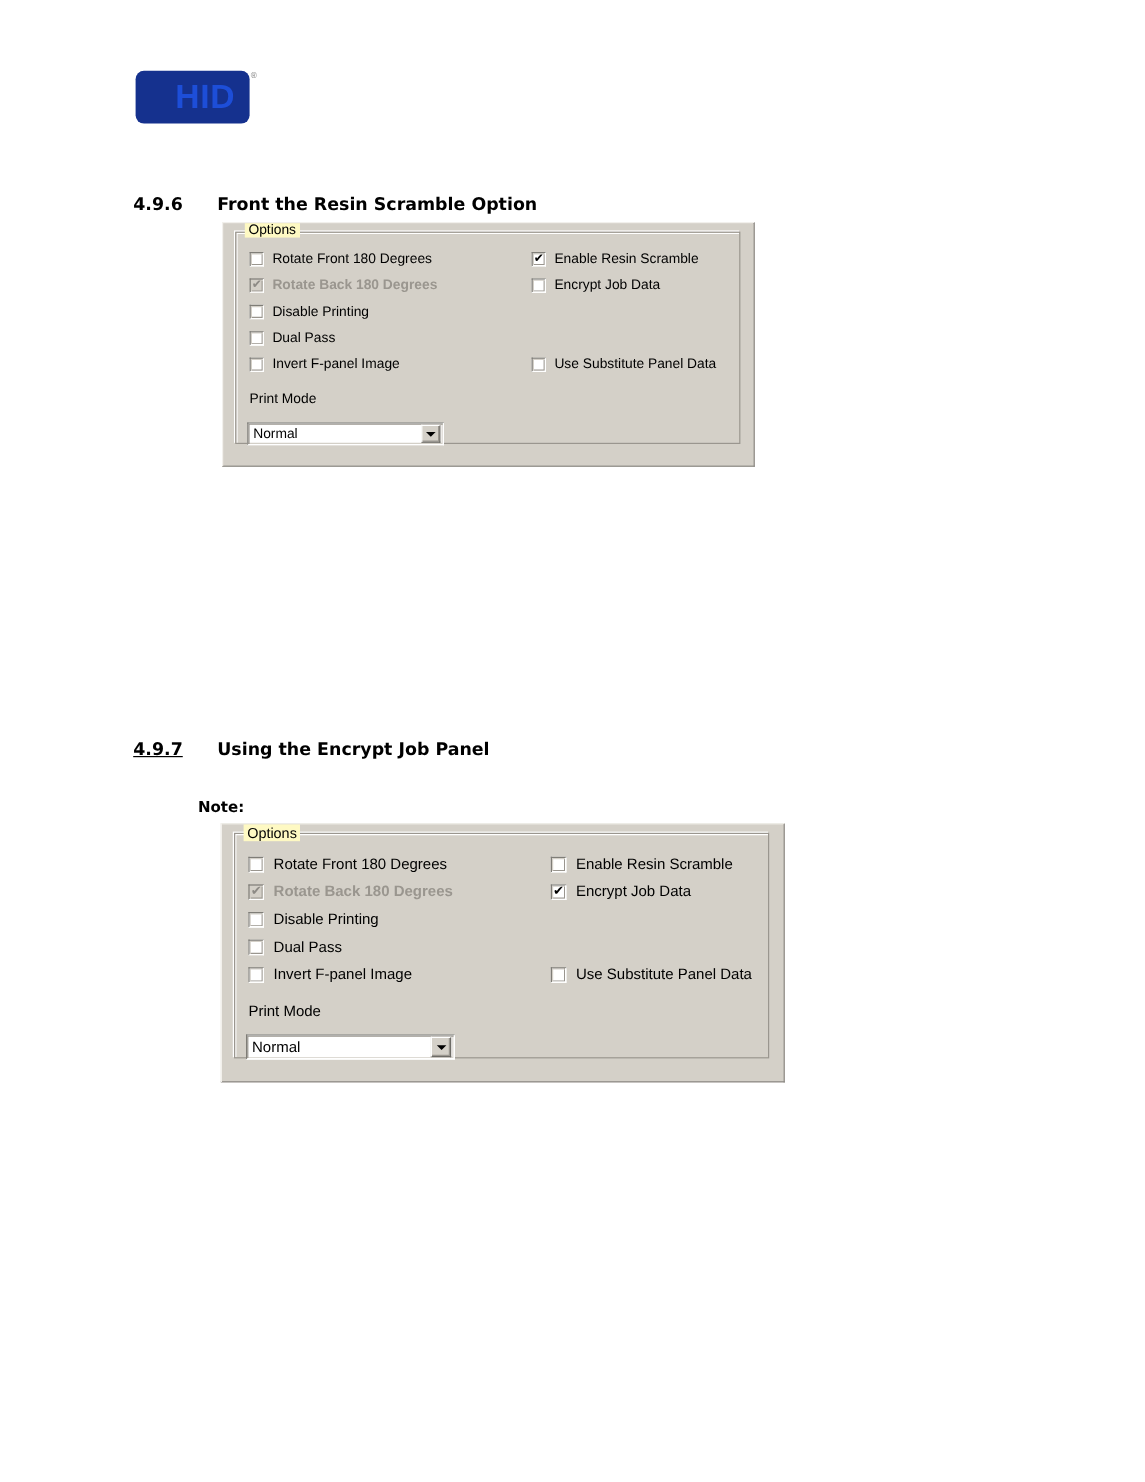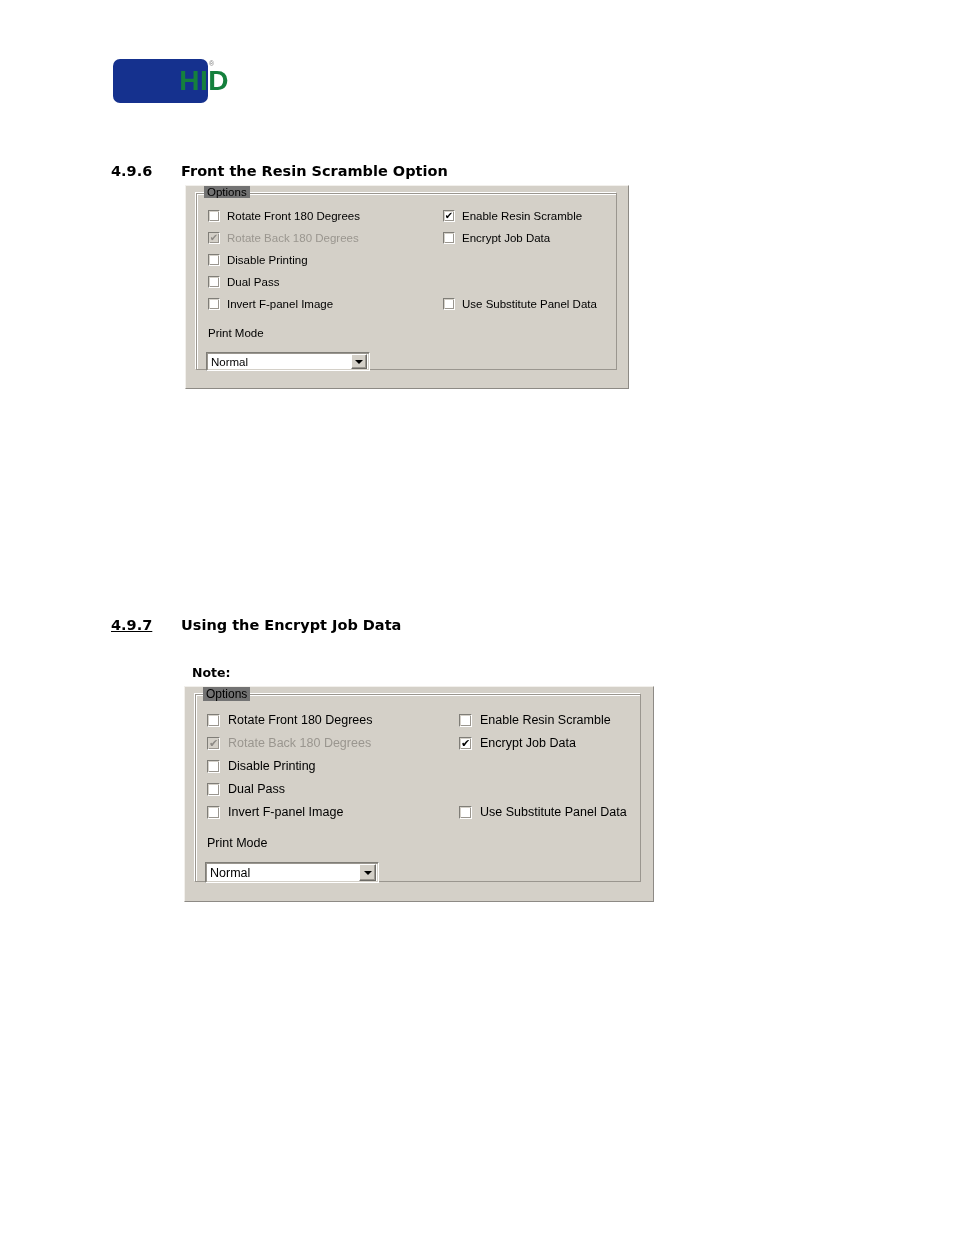--- a/index.html
+++ b/index.html
@@ -33,22 +33,22 @@
     background: #15318e;
     border-radius: 7px;
   }
   .logo-text {
     position: absolute;
     left: 0;
     top: 0;
     width: 116px;
     height: 44px;
     line-height: 44px;
-    text-align: right;
-    color: #15803d;
+    text-align: center;
+    color: #1d4ed8;
     font-family: "Liberation Sans", sans-serif;
     font-weight: bold;
     font-size: 28px;
     letter-spacing: 0.5px;
   }
   .logo-reg {
     position: absolute;
     left: 96px;
     top: 1px;
     font-size: 7px;
@@ -91,21 +91,21 @@
 
   .groupbox {
     position: absolute;
     box-sizing: border-box;
     border: 1px solid #9a968f;
     box-shadow: 1px 1px 0 0 #ffffff inset,
                 -1px -1px 0 0 #ffffff;
   }
   .groupbox-legend {
     position: absolute;
-    background: #737373;
+    background: #fef9c3;
     padding: 0 3px;
     color: #000000;
     white-space: nowrap;
     text-align: right;
   }
 
   
   .cb-row {
     position: absolute;
     display: flex;
@@ -128,21 +128,21 @@
   .cb-check {
     position: absolute;
     left: 50%;
     top: 48%;
     transform: translate(-50%, -50%);
     line-height: 1;
     color: #000000;
   }
   .cb-check.disabled { color: #8d8a85; }
   .cb-label { color: #000000; }
-  .cb-label.disabled { color: #9a968f; }
+  .cb-label.disabled { color: #9a968f; font-weight: bold; }
 
   
   .field-label { position: absolute; white-space: nowrap; color: #000; }
   .combo {
     position: absolute;
     box-sizing: border-box;
     background: #ffffff;
     border-top: 1px solid #7f7d77;
     border-left: 1px solid #7f7d77;
     border-right: 1px solid #ffffff;
@@ -244,23 +244,23 @@
 
   <div class="combo" style="left:20px; top:166px; width:164px; height:19px;">
     <span class="combo-text" style="font-size:11.5px;">Normal</span>
     <span class="combo-btn" style="width:16px;height:15px;">
       <span class="arrow-down"></span>
     </span>
   </div>
 </div>
 
 <div class="sec-heading sec-num" style="left:111px; top:617px;text-decoration:underline;">4.9.7</div>
-<div class="sec-heading sec-title" style="left:181px; top:617px;">Using the Encrypt Job Data</div>
-
-<div class="note-label" style="left:192px; top:665px;">Note:</div>
+<div class="sec-heading sec-title" style="left:181px; top:617px;">Using the Encrypt Job Panel</div>
+
+<div class="note-label" style="left:165px; top:665px;">Note:</div>
 
 <div class="win-dialog" style="left:184px; top:686px; width:470px; height:216px;">
 
   <div class="groupbox" style="left:10px; top:7px; width:446px; height:188px;"></div>
   <div class="groupbox-legend" style="left:18px; top:0px; font-size:12px;">Options</div>
 
   <div class="cb-row" style="left:22px; top:26px;">
     <span class="cb-box" style="width:13px;height:13px;margin-right:8px;"></span>
     <span class="cb-label" style="font-size:12.5px;">Rotate Front 180 Degrees</span>
   </div>

